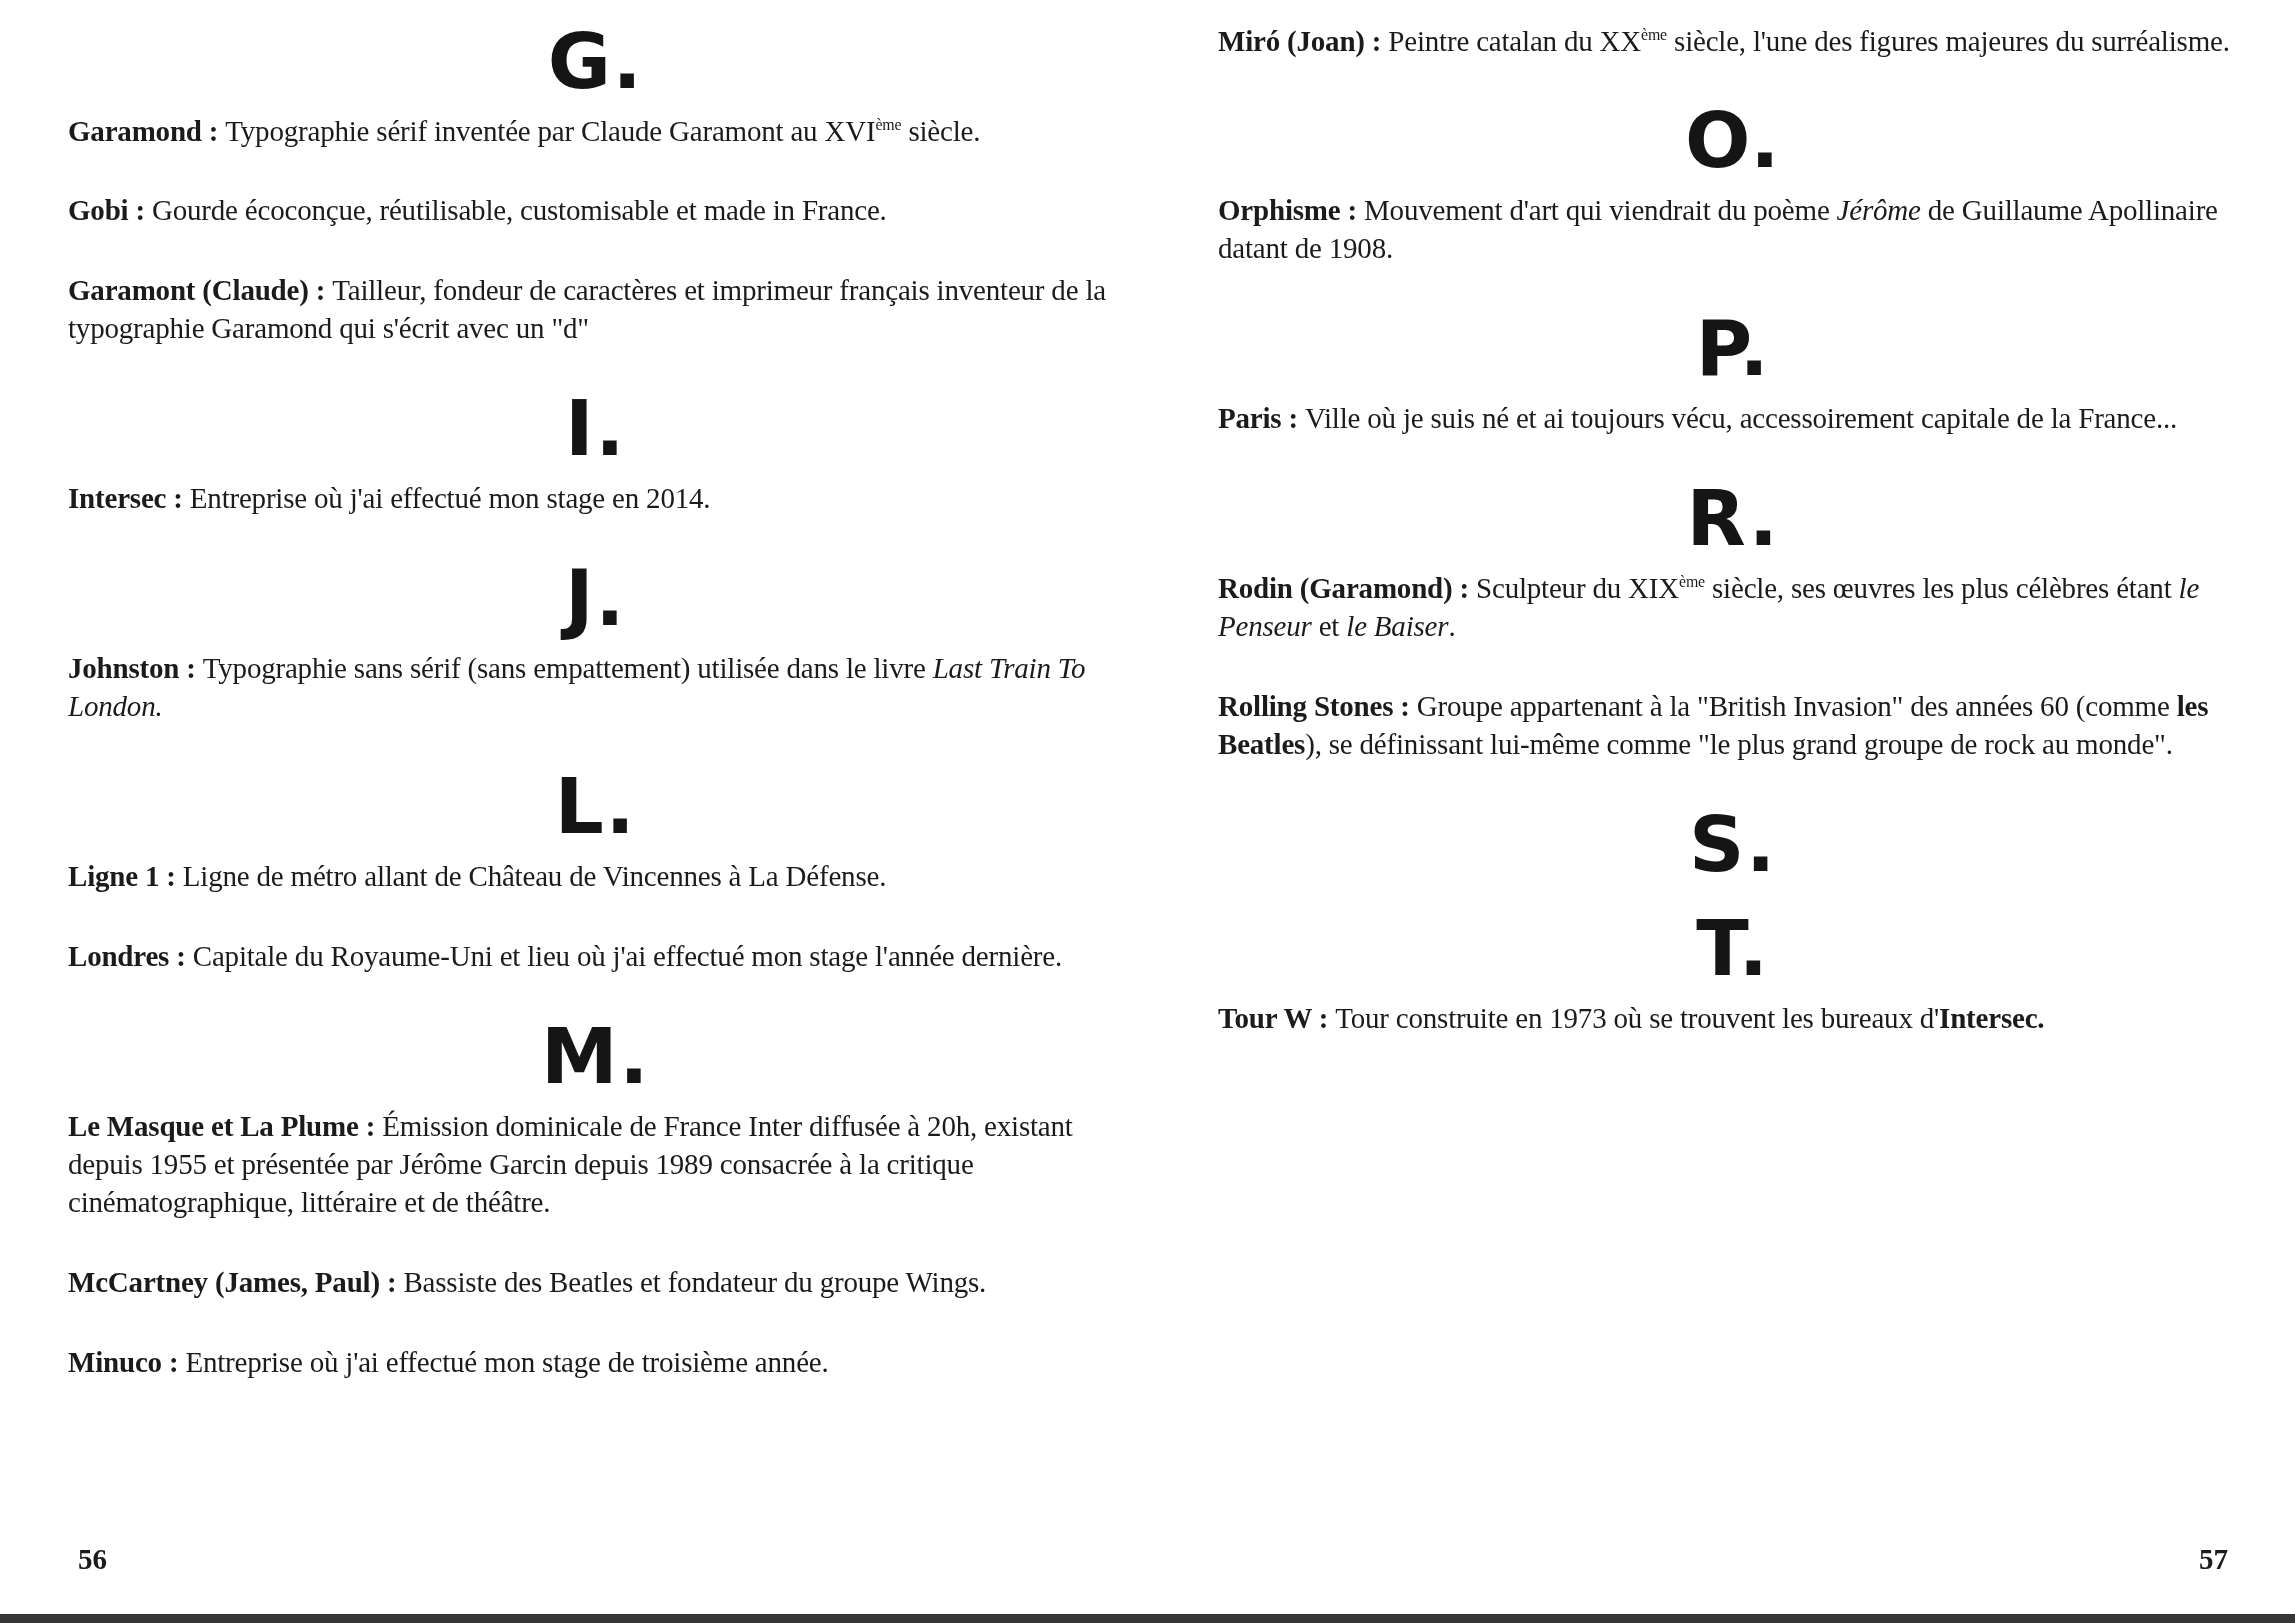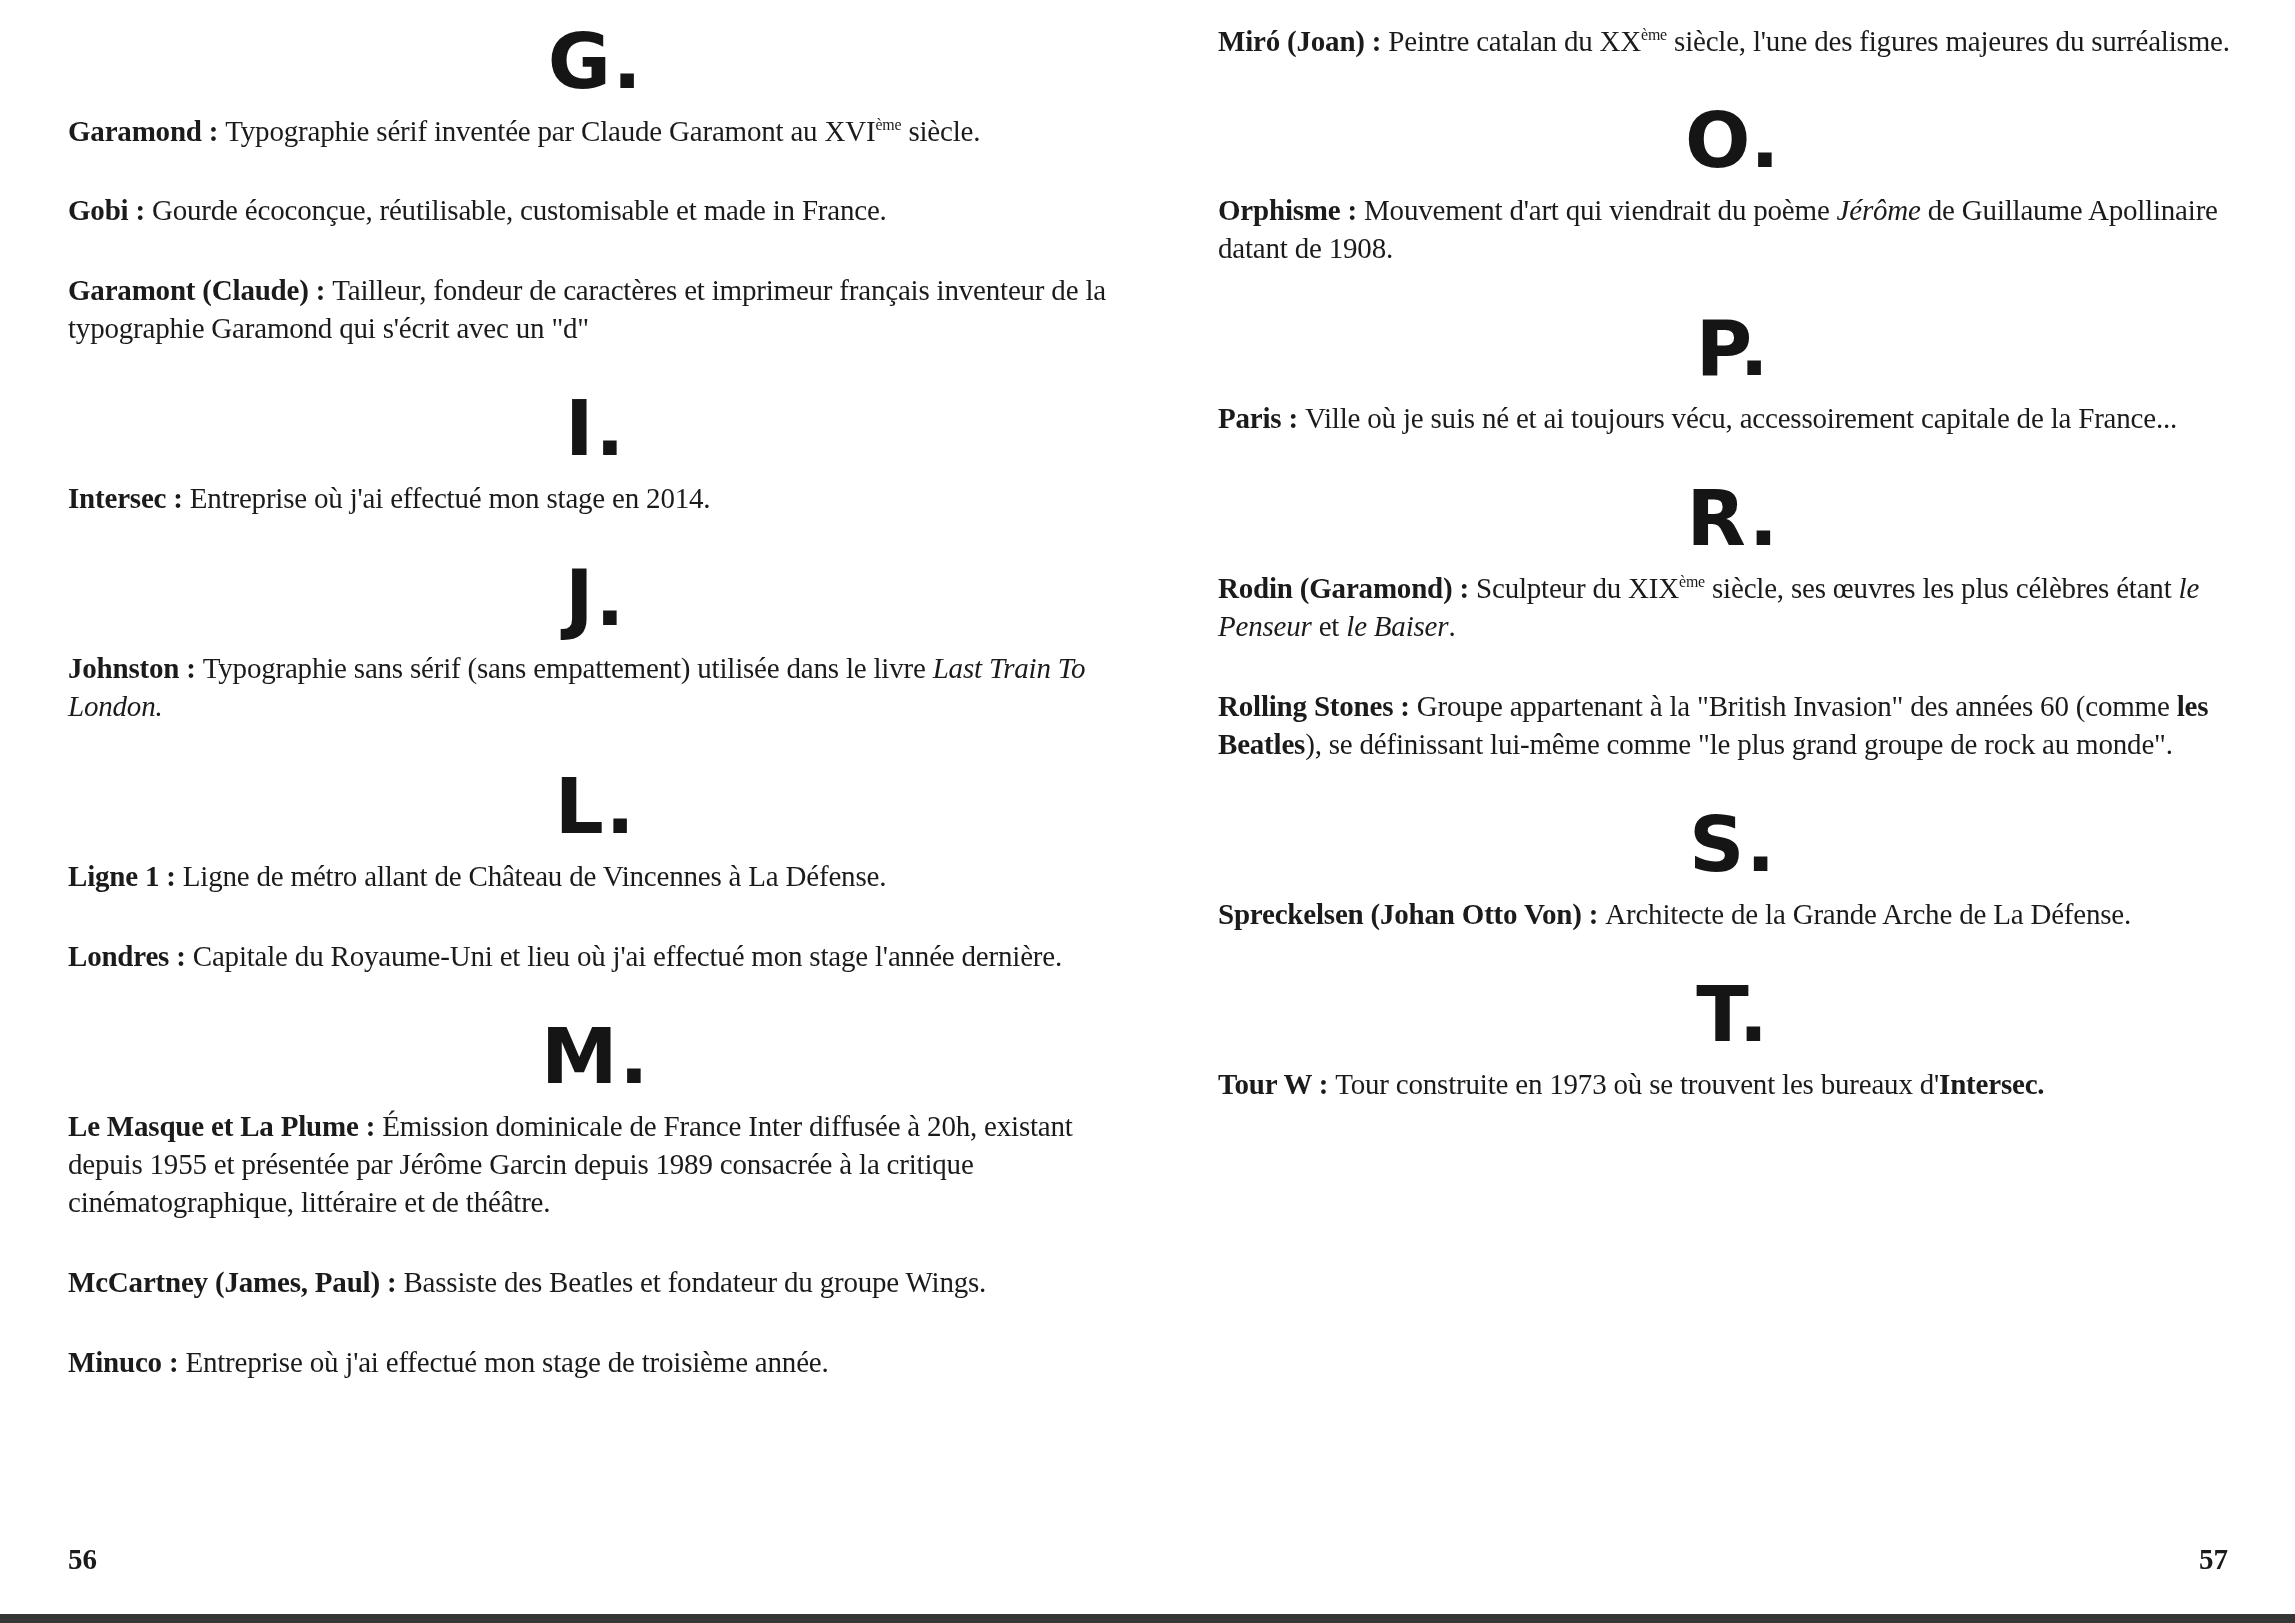--- a/index.html
+++ b/index.html
@@ -40,20 +40,21 @@
   .term { font-weight: bold; }
   .entry sup { font-size: 0.55em; line-height: 0; vertical-align: super; }
 
   .page-number {
     position: absolute;
     top: 1543px;
     font-size: 29px;
     font-weight: bold;
     font-family: "Liberation Serif", serif;
     color: #1b1b1b;
+    margin-left: 10px;
   }
   .page-number.left  { left: 68px; }
   .page-number.right { right: 67px; }
 
   .bottom-bar {
     position: absolute;
     left: 0;
     bottom: 0;
     width: 100%;
     height: 10.4px;
@@ -84,21 +85,20 @@
   <div class="page" id="page-right">
       <p class="entry"><span class="term">Miró (Joan) : </span><span class="definition"><span>Peintre catalan du XX</span><sup>ème</sup><span> siècle, l'une des figures majeures du surréalisme.</span></span></p>
       <div class="heading">O.</div>
       <p class="entry"><span class="term">Orphisme : </span><span class="definition"><span>Mouvement d'art qui viendrait du poème </span><i>Jérôme</i><span> de Guillaume Apollinaire datant de 1908.</span></span></p>
       <div class="heading">P.</div>
       <p class="entry"><span class="term">Paris : </span><span class="definition"><span>Ville où je suis né et ai toujours vécu, accessoirement capitale de la France...</span></span></p>
       <div class="heading">R.</div>
       <p class="entry"><span class="term">Rodin (Garamond) : </span><span class="definition"><span>Sculpteur du XIX</span><sup>ème</sup><span> siècle, ses œuvres les plus célèbres étant </span><i>le Penseur</i><span> et </span><i>le Baiser</i><span>.</span></span></p>
       <p class="entry"><span class="term">Rolling Stones : </span><span class="definition"><span>Groupe appartenant à la "British Invasion" des années 60 (comme </span><b>les Beatles</b><span>), se définissant lui-même comme "le plus grand groupe de rock au monde".</span></span></p>
       <div class="heading">S.</div>
-      <p class="entry"><span class="term">Spreckelsen (Johan Otto Von) : </span><span class="definition"><span>Architecte de la Grande Arche de La Défense.</span></span></p>
       <div class="heading">T.</div>
       <p class="entry"><span class="term">Tour W : </span><span class="definition"><span>Tour construite en 1973 où se trouvent les bureaux d'</span><b>Intersec.</b></span></p>
     </div>
   <div class="page-number left">56</div>
   <div class="page-number right">57</div>
   <div class="bottom-bar" style="background: rgb(54, 54, 54);"></div>
 </div>
 
 
 </body></html>

